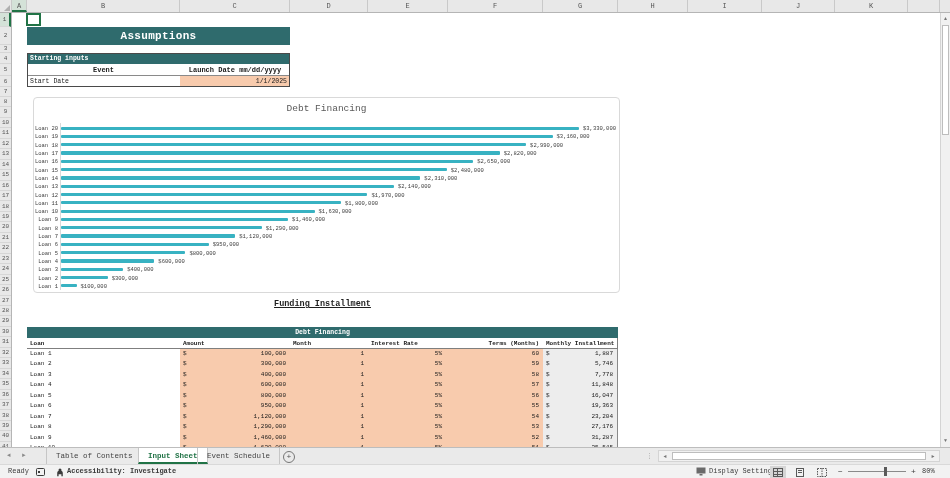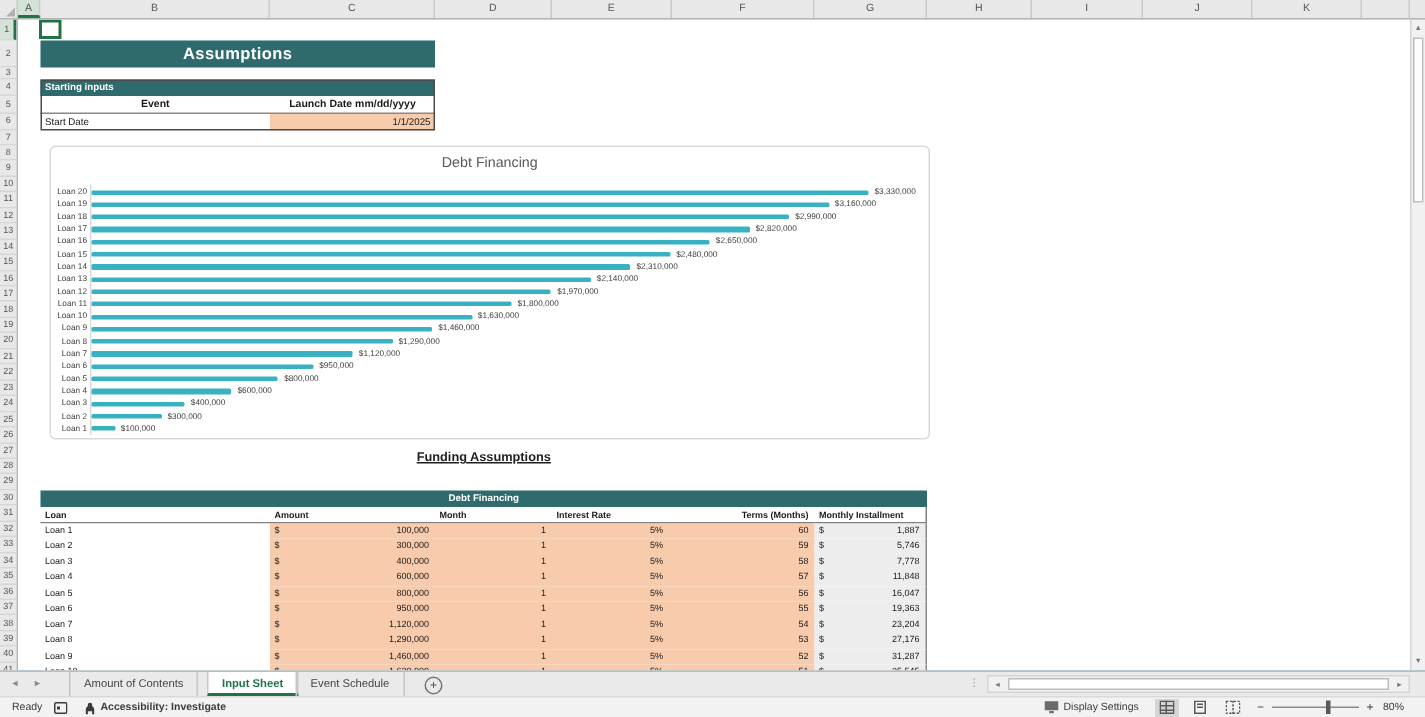--- a/index.html
+++ b/index.html
@@ -1,17 +1,17 @@
 <!DOCTYPE html>
 <html><head>
 <meta charset="utf-8">
 <style>
   html,body{margin:0;padding:0;background:#fff;}
   #app{position:relative;width:950px;height:478px;overflow:hidden;background:#0369a1;
-       font-family:Liberation Sans, sans-serif;color:#1a1a1a;}
+       font-family:Liberation Mono, monospace;color:#1a1a1a;}
   .abs{position:absolute;}
   
   #colheaders{position:absolute;left:0;top:0;right:0;height:13px;background:#E8E8E8;border-bottom:1px solid #B5B5B5;box-sizing:border-box;}
   .colhead{position:absolute;top:0;height:12px;line-height:12px;font-size:7px;color:#555;text-align:center;border-right:1px solid #C9C9C9;box-sizing:border-box;background:#E8E8E8;}
   .colhead.sel{background:#D4E2D8;border-bottom:2px solid #217346;}
   #corner{position:absolute;left:0;top:0;width:12px;height:12px;background:#E8E8E8;border-right:1px solid #C9C9C9;box-sizing:border-box;}
   #corner:after{content:"";position:absolute;right:1px;bottom:1px;border-left:6px solid transparent;border-bottom:6px solid #B0B0B0;}
   
   #rowgutter{position:absolute;left:0;top:13px;width:12px;bottom:31px;background:#E8E8E8;border-right:1px solid #B5B5B5;box-sizing:border-box;overflow:hidden;}
   .rowhead{position:absolute;left:0;width:11px;font-size:6px;color:#555;text-align:center;border-bottom:1px solid #D6D6D6;box-sizing:border-box;background:#E8E8E8;}
@@ -240,21 +240,21 @@
             <div class="cval" style="left: 77.6667px;">$300,000</div>
           </div>
           <div class="crow" style="top: 183.7px;">
             <div class="ccat">Loan 1</div>
             <div class="cbar" style="width: 15.5556px; background: rgb(56, 178, 194);"></div>
             <div class="cval" style="left: 46.5556px;">$100,000</div>
           </div>
         </div>
     </div>
 
-    <div id="funding-heading" class="abs">Funding Assumptions</div>
+    <div id="funding-heading" class="abs">Funding Installment</div>
 
     <div id="loantable" class="abs">
       <div id="lt-title" style="background: rgb(47, 107, 109);">Debt Financing</div>
       <div class="lt-h" style="left:0;width:153px;padding-left:3px;">Loan</div>
       <div class="lt-h" style="left:153px;width:110px;padding-left:3px;">Amount</div>
       <div class="lt-h" style="left:263px;width:78px;padding-left:3px;">Month</div>
       <div class="lt-h" style="left:341px;width:80px;padding-left:3px;">Interest Rate</div>
       <div class="lt-h" style="left:421px;width:95px;text-align:right;padding-right:4px;">Terms (Months)</div>
       <div class="lt-h" style="left:516px;width:75px;padding-left:3px;border-right:1px solid #7f7f7f;">Monthly Installment</div>
       <div id="lt-rows">
@@ -344,21 +344,21 @@
 
   <div id="vscroll">
     <div class="sbtn" style="top:3px;">▲</div>
     <div id="vthumb"></div>
     <div class="sbtn" style="bottom:3px;">▼</div>
   </div>
 
   <div id="tabbar">
     <div class="navarr" style="left:7px;">◄</div>
     <div class="navarr" style="left:22px;">►</div>
-    <div class="tab" style="left:46px;">Amount of Contents</div>
+    <div class="tab" style="left:46px;">Table of Contents</div>
     <div class="tab active" style="left:138px;">Input Sheet</div>
     <div class="tab" style="left:197px;">Event Schedule</div>
     <div id="addsheet" style="left:283px;">+</div>
     <div id="tabdots" style="left:646px;">⋮</div>
     <div id="hscroll" style="left:658px;width:282px;">
       <span class="sbtn" style="left:2px;top:3px;width:8px;">◄</span>
       <div id="hthumb" style="width:254px;"></div>
       <span class="sbtn" style="right:2px;top:3px;width:8px;left:auto;">►</span>
     </div>
   </div>

